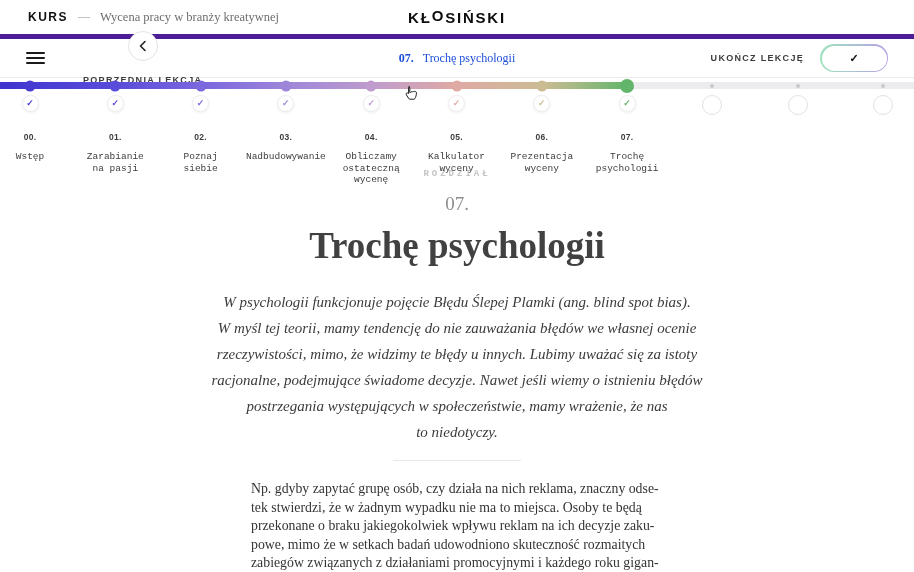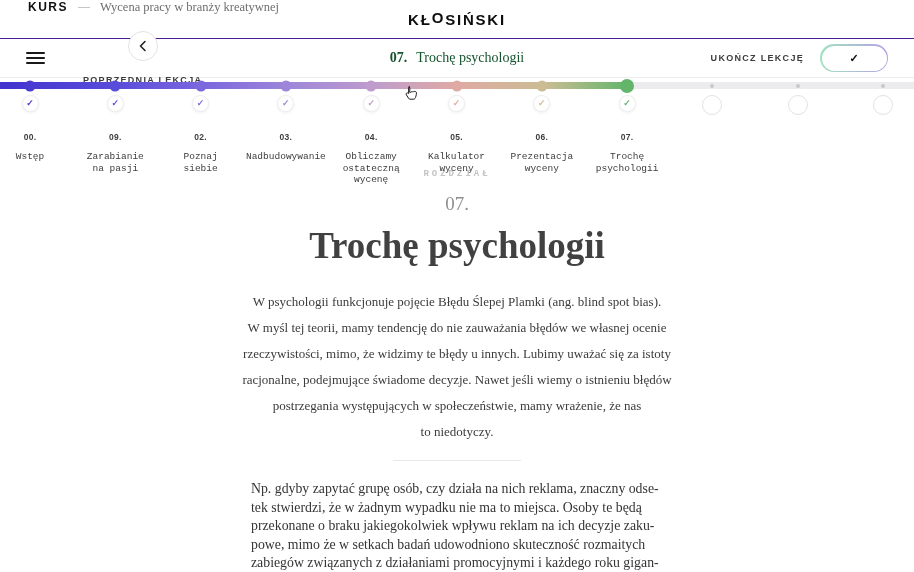--- a/index.html
+++ b/index.html
@@ -1,42 +1,42 @@
 <!DOCTYPE html>
 <html><head>
 <meta charset="utf-8">
 <style>
   * { margin:0; padding:0; box-sizing:border-box; }
   html,body { width:914px; height:572px; overflow:hidden; background:#fff;
     font-family:"Liberation Sans", sans-serif; color:#2e2e2e; }
   .page { position:relative; width:914px; height:572px; background:#fff; }
 
   
-  .topbar { position:relative; height:39px; border-bottom:1px solid #4c1d95;
-    display:flex; padding:0 28px; }
+  .topbar { position:relative; height:39px; border-bottom:5px solid #4c1d95;
+    display:flex; align-items:center; padding:0 28px; }
   .topbar-left { display:flex; align-items:baseline; gap:10px; }
   .kurs { font-weight:bold; font-size:12px; letter-spacing:1.5px; color:#111; }
   .sep { color:#bdbdbd; font-size:12px; }
   .course-title { font-family:"Liberation Serif", serif; font-size:12.5px; color:#6e6e6e; }
   .logo { position:absolute; left:50%; top:50%; transform:translate(-50%,-50%);
     font-weight:bold; font-size:15px; letter-spacing:1.8px; color:#0d0d0d; cursor:pointer; }
   .logo .raised-o { position:relative; top:-2px; }
 
   
   .lessonbar { position:relative; height:39px; border-bottom:1px solid #ececec;
     display:flex; align-items:center; padding:0 26px; }
   .hamburger { width:19px; height:13px; display:flex; flex-direction:column;
     justify-content:space-between; cursor:pointer; margin-right:38px; }
   .hamburger span { display:block; height:2.4px; background:#1a1a1a; border-radius:1px; }
   .prev-btn { display:flex; align-items:center; gap:14px; cursor:pointer;flex-direction:column; }
   .prev-circle { width:30px; height:30px; border-radius:50%; border:1px solid #e3e3e3;
     background:#fff; display:flex; align-items:center; justify-content:center; }
   .nav-label { font-size:9px; letter-spacing:1.3px; color:#3c3c3c; font-weight:bold; }
   .lesson-center { position:absolute; left:50%; top:50%; transform:translate(-50%,-50%);
-    font-family:"Liberation Serif", serif; font-size:14px; color:#14532d; white-space:nowrap; }
+    font-family:"Liberation Serif", serif; font-size:12px; color:#1d4ed8; white-space:nowrap; }
   .lesson-center .num { font-weight:bold; margin-right:9px; }
   .complete-group { margin-left:auto; display:flex; align-items:center; gap:16px; }
   .pill-wrap { width:68px; height:28px; border-radius:999px; padding:1.5px;
     background:linear-gradient(90deg,#9fe3bd,#b6a1e6); cursor:pointer; }
   .pill-inner { width:100%; height:100%; border-radius:999px; background:#fff;
     display:flex; align-items:center; justify-content:center; }
   .pill-check { font-size:11px; font-weight:bold; color:#111; }
 
   
   .progress-area { position:relative; height:79px; }
@@ -61,21 +61,21 @@
   .step-label { margin-top:9px; font-family:Liberation Mono, monospace; font-size:9.5px;
     line-height:11.5px; color:#3d3d3d; text-align:center; white-space:pre-line; }
 
   
   .main { text-align:center; }
   .kicker { margin-top:12px; font-size:9px; letter-spacing:3px; color:#c4c4c4; font-weight:bold;font-family:Liberation Mono, monospace; }
   .chapter-num { margin-top:14px; font-family:"Liberation Serif", serif; font-size:19px; color:#8f8f8f; }
   .chapter-title { margin-top:10px; font-family:"Liberation Serif", serif; font-weight:bold;
     font-size:37px; line-height:42px; color:#414141; }
   .lead { margin:22px auto 0; width:560px; font-family:"Liberation Serif", serif;
-    font-size:13px; line-height:26px; color:#3b3b3b; white-space:pre-line; }
+    font-style:italic; font-size:15px; line-height:26px; color:#3b3b3b; white-space:pre-line; }
   .divider { margin:15px auto 0; width:128px; height:1px; background:#e8e8e8; }
   .body-text { margin:19px auto 0; width:412px; text-align:left;
     font-family:"Liberation Serif", serif; font-size:13.8px; line-height:18.6px;
     color:#343434; white-space:pre-line; }
 
   
   .cursor { position:absolute; left:403px; top:85px; pointer-events:none; z-index:50; }
 </style>
 </head>
 <body>
@@ -139,21 +139,21 @@
           <div class="circle done">
             <span class="chk" style="color: rgb(71, 59, 210);">✓</span>
           </div>
           <div class="step-num">00.</div>
           <div class="step-label">Wstęp</div>
         </div>
         <div class="step" style="left: 115.3px;">
           <div class="circle done">
             <span class="chk" style="color: rgb(90, 76, 218);">✓</span>
           </div>
-          <div class="step-num">09.</div>
+          <div class="step-num">01.</div>
           <div class="step-label">Zarabianie
 na pasji</div>
         </div>
         <div class="step" style="left: 200.6px;">
           <div class="circle done">
             <span class="chk" style="color: rgb(123, 103, 222);">✓</span>
           </div>
           <div class="step-num">02.</div>
           <div class="step-label">Poznaj
 siebie</div>

